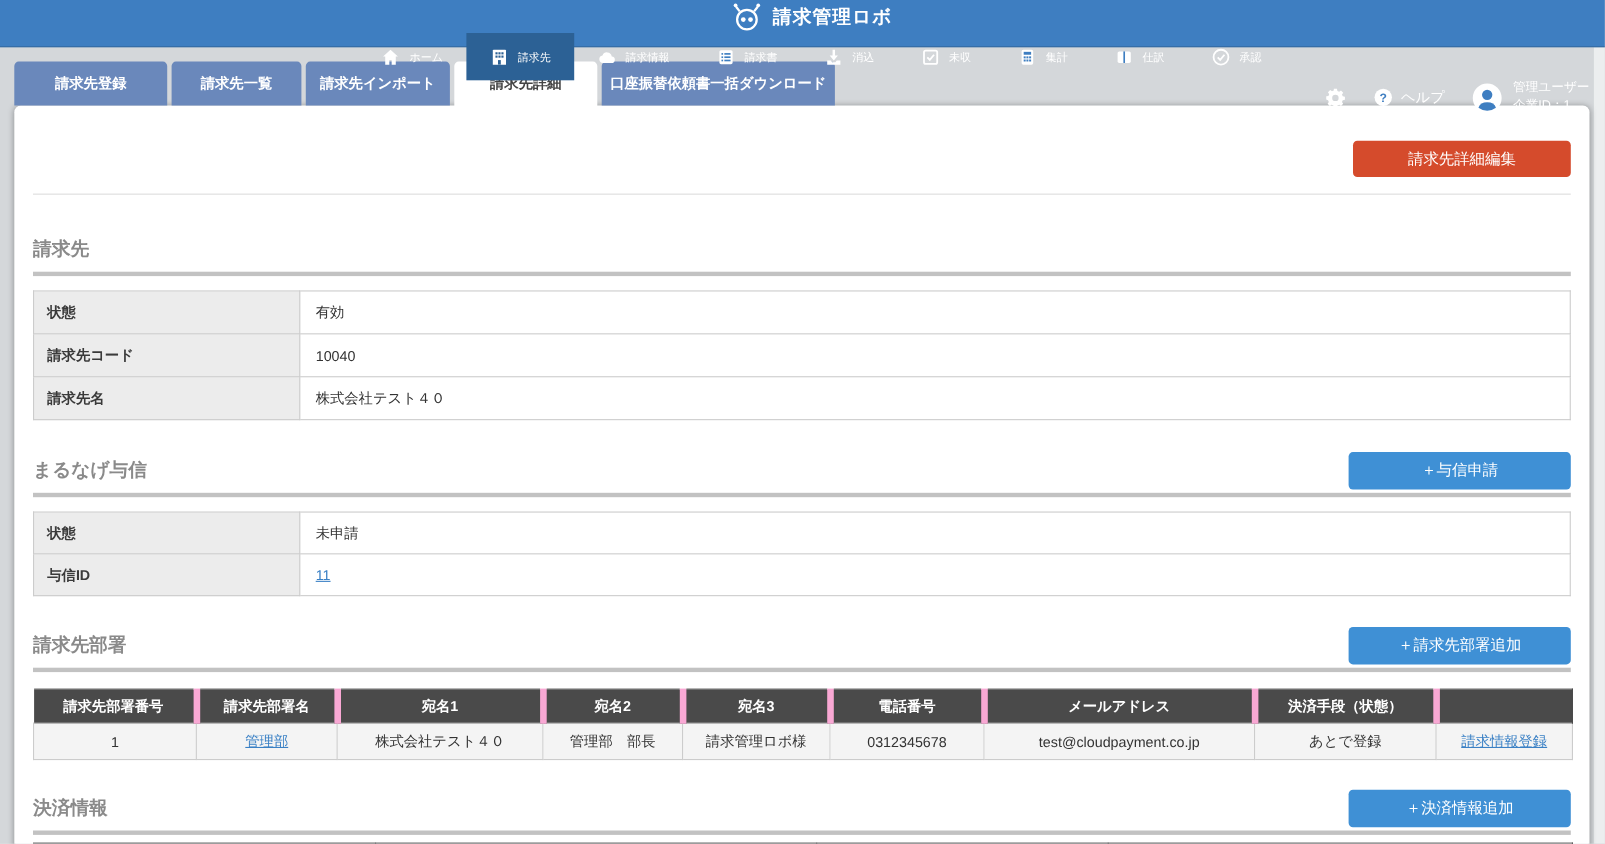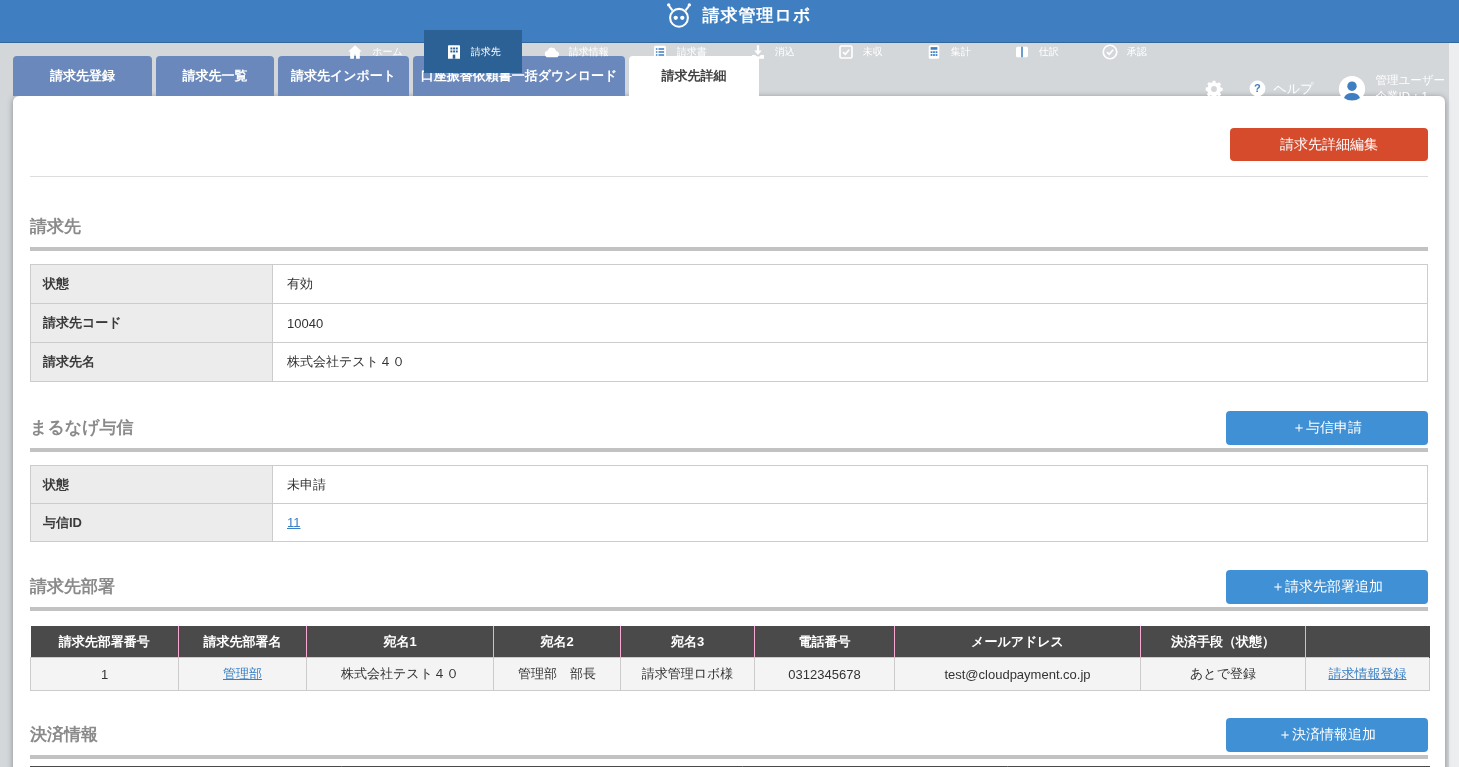--- a/index.html
+++ b/index.html
@@ -56,21 +56,21 @@
 
   table { border-collapse:collapse; width:100%; table-layout:fixed; }
   .def-table { margin-top:13px; }
   .def-table td { border:1px solid #ccc; font-size:13px; color:#333; height:39px; }
   .def-table.h38 td { height:38px; }
   .def-table td.lbl { width:242px; background:#ececec; font-weight:bold; padding-left:12px; color:#3a3a3a; }
   .def-table td.val { padding-left:14px; }
 
   .data-table { margin-top:15px; }
   .data-table th { background:#4a4a4a; color:#fff; font-size:13px; font-weight:bold; height:31px;
-                   border-right:1px solid #f9a8d4; border-top:1px solid #4a4a4a; }
+                   border-right:6px solid #f9a8d4; border-top:1px solid #4a4a4a; }
   .data-table th:last-child { border-right:1px solid #4a4a4a; }
   .data-table td { background:#f4f4f4; border:1px solid #ccc; font-size:13px; color:#333;
                    height:33px; text-align:center; overflow:hidden; white-space:nowrap; }
   .stub-table { margin-top:7px; }
   .stub-table th { background:#4a4a4a; height:22px; border-right:1px solid #6e6e6e; }
 
   a.lnk { color:#3a80c5; text-decoration:underline; }
 </style>
 </head>
 <body>
@@ -204,22 +204,22 @@
     </div>
   </div>
 </div>
 
 <div class="scroll-track"></div>
 
 <div class="tabs">
   <div class="tab t0">請求先登録</div>
   <div class="tab t1">請求先一覧</div>
   <div class="tab t2">請求先インポート</div>
+  <div class="tab t4 active">請求先詳細</div>
   <div class="tab t3">口座振替依頼書一括ダウンロード</div>
-  <div class="tab t4 active">請求先詳細</div>
 </div>
 
 <div class="panel">
 
   <div class="toolbar-row">
     <button class="btn btn-red">請求先詳細編集</button>
   </div>
   <div class="divider"></div>
 
   <div class="section-title mt38">請求先</div>

